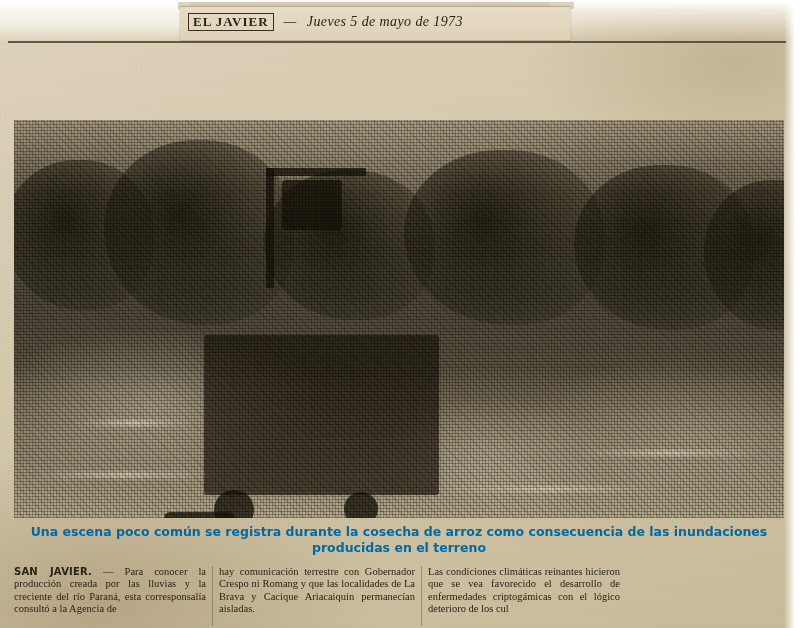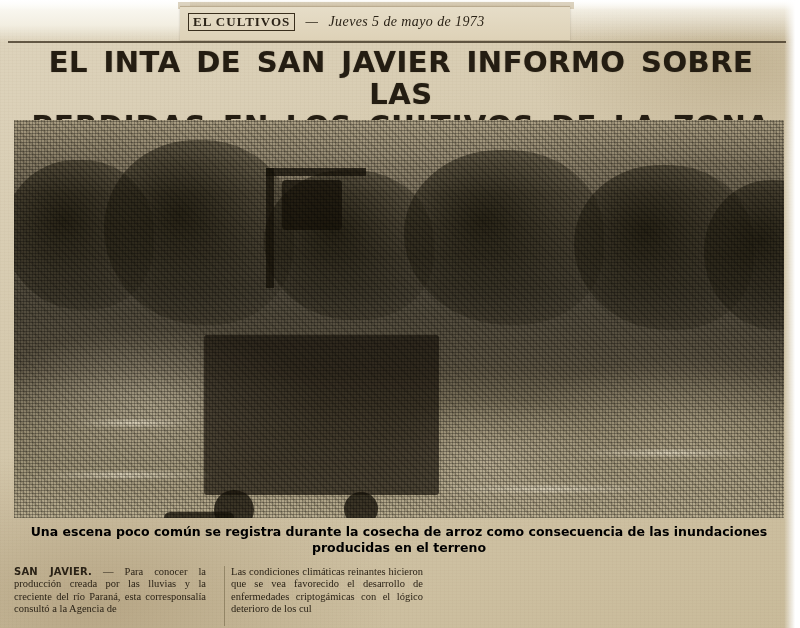--- a/index.html
+++ b/index.html
@@ -157,21 +157,21 @@
   .caption {
     position: absolute;
     left: 18px;
     top: 524px;
     width: 762px;
     text-align: center;
     font-family: "DejaVu Sans", sans-serif;
     font-weight: bold;
     font-size: 12.5px;
     line-height: 16px;
-    color: #000000;
+    color: #0369a1;
   }
 
   
   .columns {
     position: absolute;
     left: 14px;
     top: 566px;
     width: 772px;
     height: 60px;
     display: flex;
@@ -183,21 +183,21 @@
     line-height: 12.4px;
     color: #2a2216;
     text-align: justify;
     padding-right: 6px;
     position: relative;
   }
   .col + .col { border-left: 1px solid rgba(70,56,30,0.35); padding-left: 6px; }
   .c1 { width: 192px; }
   .c2 { width: 196px; }
   .c3 { width: 192px; }
-  .c4 { width: 192px; margin-left: 12px; }
+  .c4 { width: 192px; }
   .lead { font-family: "DejaVu Sans", sans-serif; font-weight: bold; font-size: 10px; letter-spacing: .2px; }
   .sig { font-family: "DejaVu Sans", sans-serif; font-size: 11px; }
 
   
   .edge-right {
     position: absolute;
     right: 0; top: 0; bottom: 0; width: 16px;
     background: linear-gradient(90deg, rgba(255,255,255,0), #ffffff 70%);
   }
   .edge-top {
@@ -229,31 +229,27 @@
 
   <div class="edge-left-top"></div>
   <div class="edge-right-top"></div>
   <div class="edge-top"></div>
   <div class="edge-right"></div>
 
   <div class="tape"></div>
   <div class="masthead-strip"></div>
 
   <div class="masthead-line">
-    <span class="masthead-name">EL CULTIVOS</span>
+    <span class="masthead-name">EL JAVIER</span>
     <span class="masthead-date">—</span>
     <span class="masthead-date">Jueves 5 de mayo de 1973</span>
   </div>
 
   <div class="top-rule"></div>
 
-  <div class="headline">
-    <span class="l1">EL INTA DE SAN JAVIER INFORMO SOBRE LAS</span>
-    <span class="l2">PERDIDAS EN LOS CULTIVOS DE LA ZONA</span>
-  </div>
 
   <div class="photo">
     <div class="photo-ink"></div>
 
     <div class="tree" style="left:-10px; top:40px; width:150px; height:150px;"></div>
     <div class="tree" style="left:90px; top:20px; width:190px; height:185px;"></div>
     <div class="tree" style="left:250px; top:50px; width:170px; height:150px;"></div>
     <div class="tree" style="left:390px; top:30px; width:200px; height:175px;"></div>
     <div class="tree" style="left:560px; top:45px; width:180px; height:165px;"></div>
     <div class="tree" style="left:690px; top:60px; width:140px; height:150px;"></div>
@@ -274,17 +270,20 @@
     <div class="photo-grain"></div>
   </div>
 
   <div class="caption">Una escena poco común se registra durante la cosecha de arroz como consecuencia de las inundaciones producidas en el terreno</div>
 
   <div class="columns">
     <div class="col c1">
       <span class="lead">SAN JAVIER.</span>
       <span>— Para conocer la producción creada por las lluvias y la creciente del río Paraná, esta corresponsalía consultó a la Agencia de</span>
     </div>
+    <div class="col c2">
+      <span>hay comunicación terrestre con Gobernador Crespo ni Romang y que las localidades de La Brava y Cacique Ariacaiquin permanecían aisladas.</span>
+    </div>
     <div class="col c4">
       <span>Las condiciones climáticas reinantes hicieron que se vea favorecido el desarrollo de enfermedades criptogámicas con el lógico deterioro de los cul</span>
     </div>
   </div>
 </div>
 
 </body></html>

